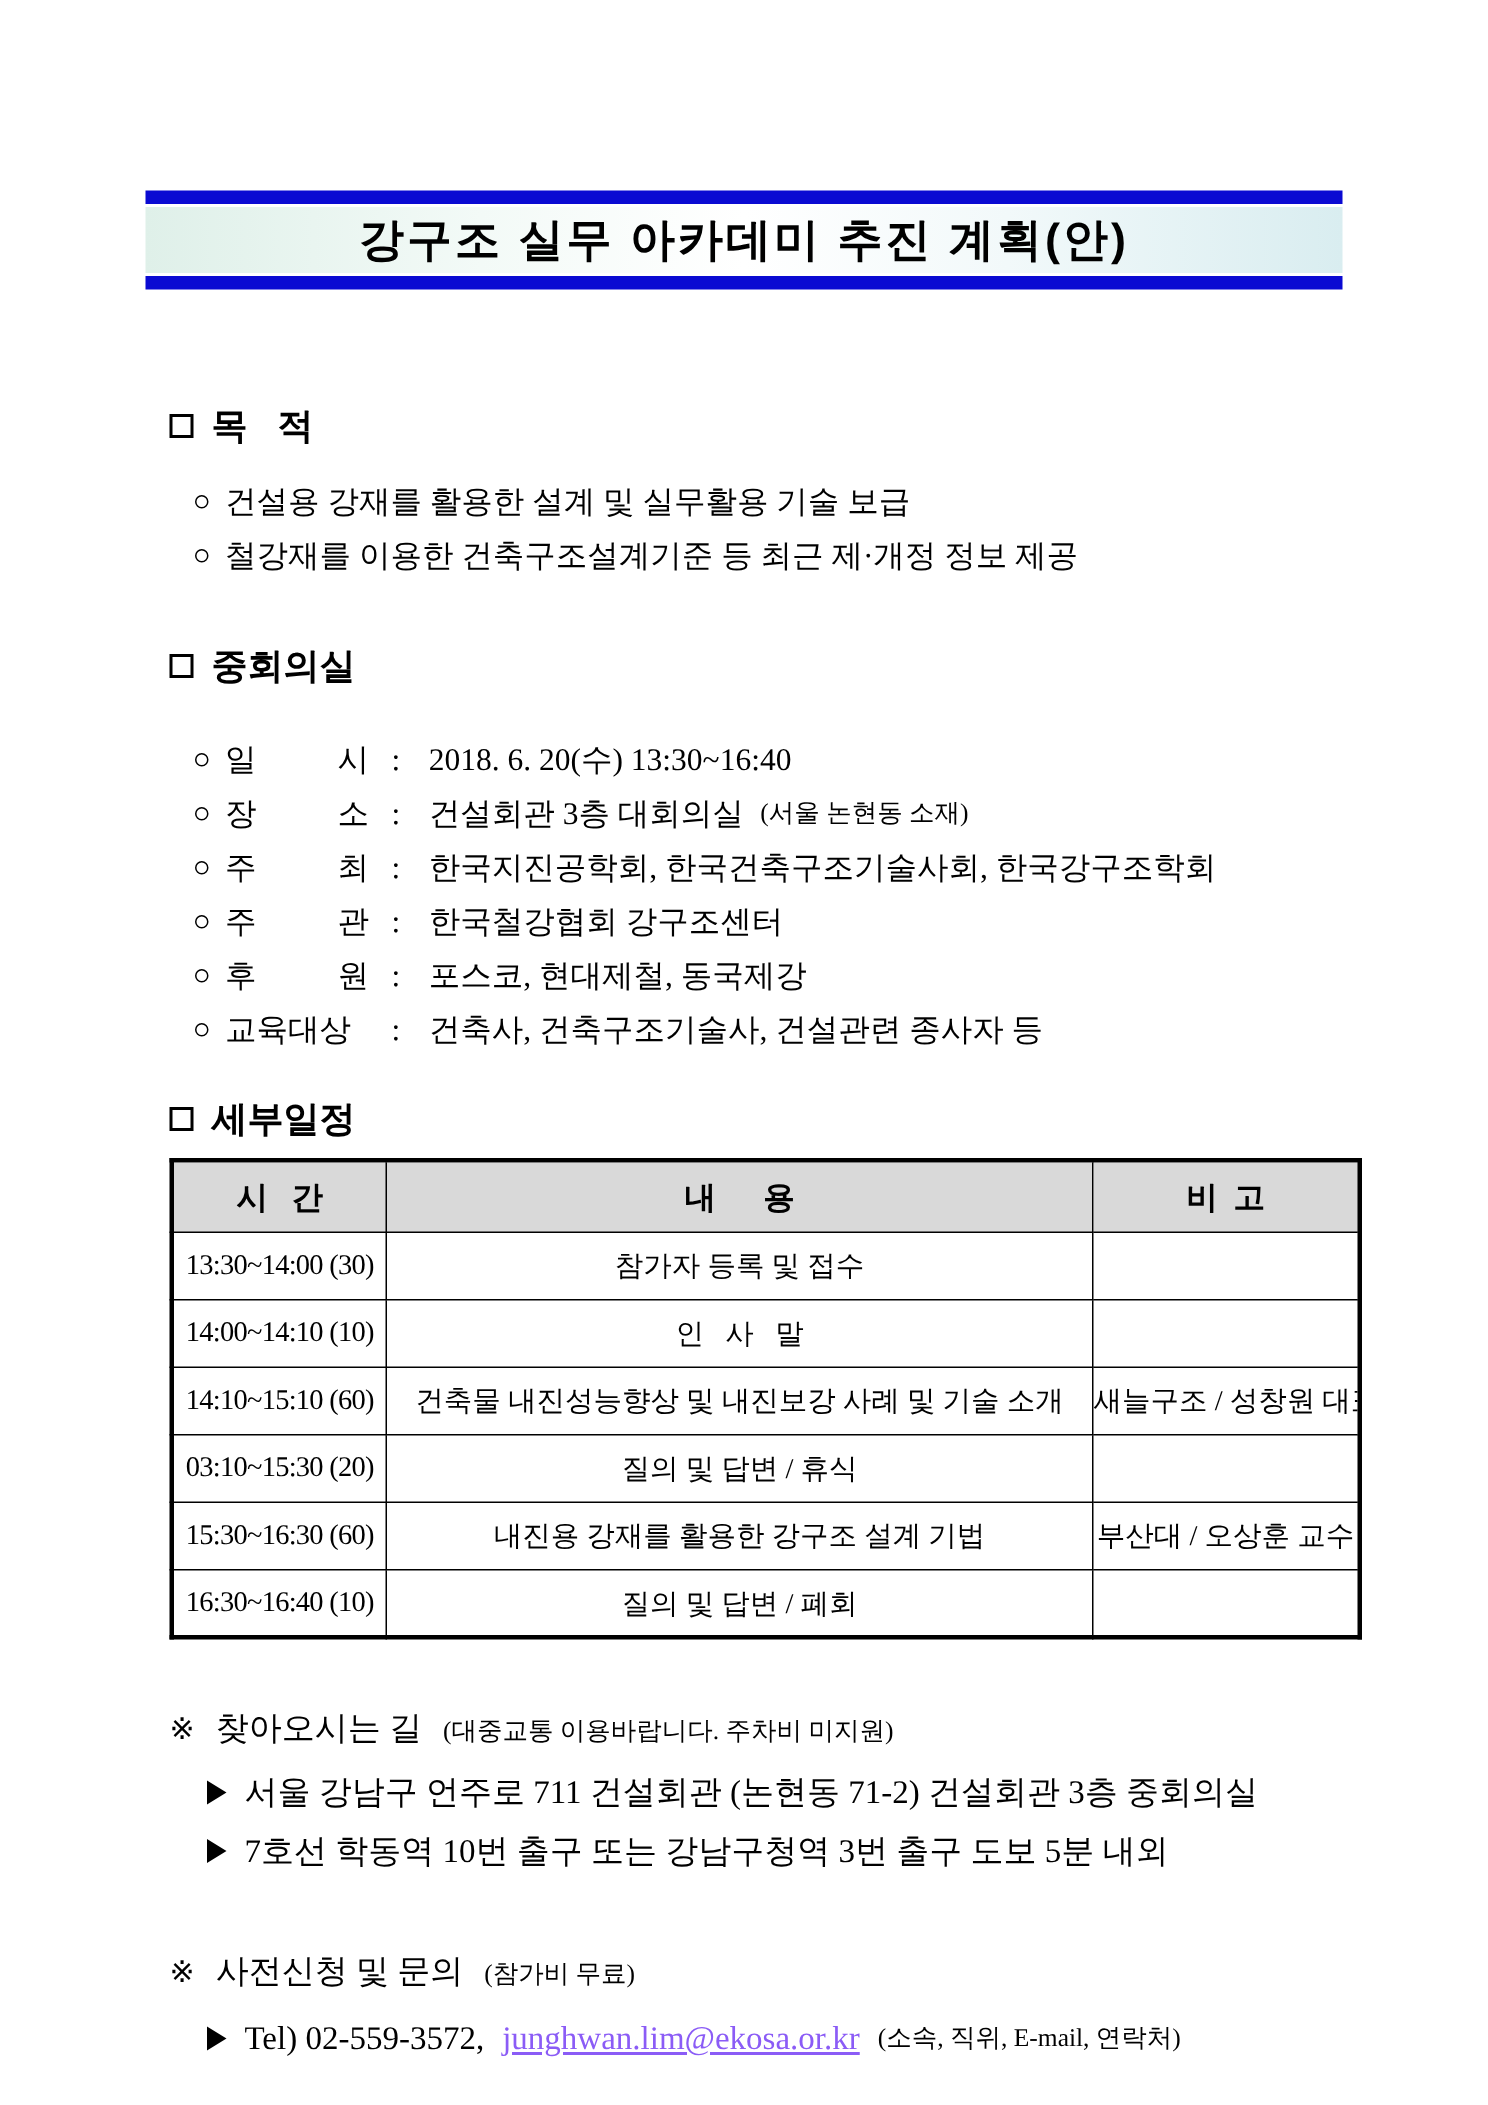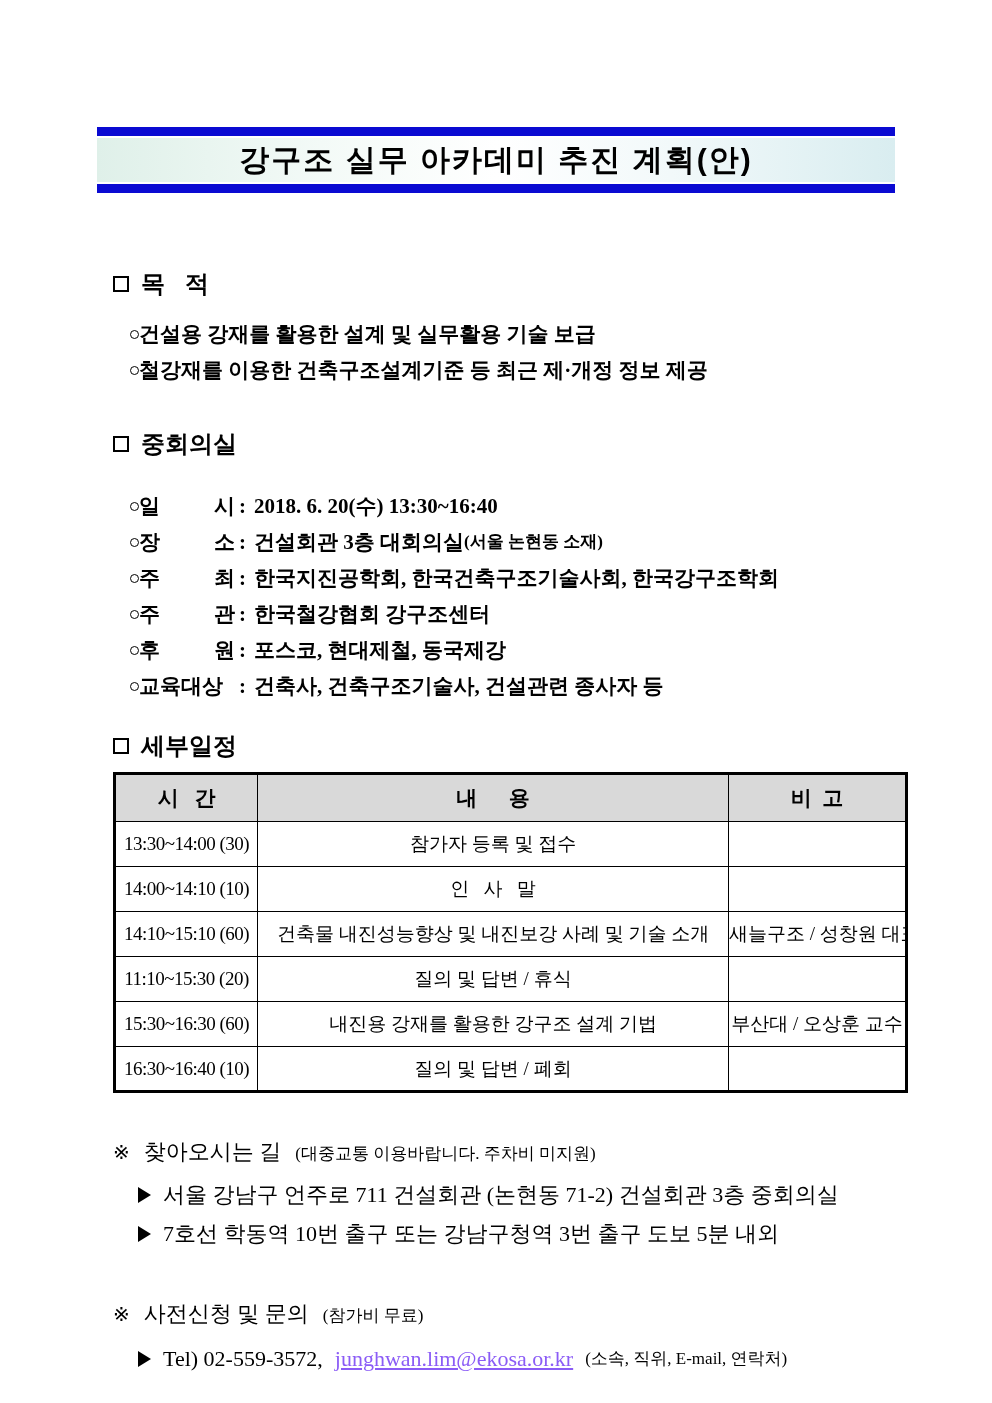--- a/index.html
+++ b/index.html
@@ -37,22 +37,22 @@
   }
   .sq {
     width:16px; height:16px;
     border:2px solid #000; background:#fff;
     flex:0 0 auto;
   }
 
   
   .o-list { margin-left:130px; }
   .o-item {
-    display:flex; align-items:center; gap:0;
-    font-size:21px; line-height:36px; white-space:pre;font-weight:bold;
+    display:flex; align-items:center; gap:11px;
+    font-size:21px; line-height:36px; white-space:pre;
   }
   .circ {
     width:9px; height:9px; border:1.5px solid #000; border-radius:50%;
     background:#fff; flex:0 0 auto; align-self:center;
   }
   .ov-label {
     display:inline-block; width:96px;
     text-align:justify; text-align-last:justify;
     white-space:normal;
   }
@@ -213,21 +213,21 @@
         <td class="t-time">14:00~14:10 (10)</td>
         <td>인   사   말</td>
         <td class="t-note"></td>
       </tr>
       <tr>
         <td class="t-time">14:10~15:10 (60)</td>
         <td>건축물 내진성능향상 및 내진보강 사례 및 기술 소개</td>
         <td class="t-note">새늘구조 / 성창원 대표</td>
       </tr>
       <tr>
-        <td class="t-time">11:10~15:30 (20)</td>
+        <td class="t-time">03:10~15:30 (20)</td>
         <td>질의 및 답변 / 휴식</td>
         <td class="t-note"></td>
       </tr>
       <tr>
         <td class="t-time">15:30~16:30 (60)</td>
         <td>내진용 강재를 활용한 강구조 설계 기법</td>
         <td class="t-note">부산대 / 오상훈 교수</td>
       </tr>
       <tr>
         <td class="t-time">16:30~16:40 (10)</td>

